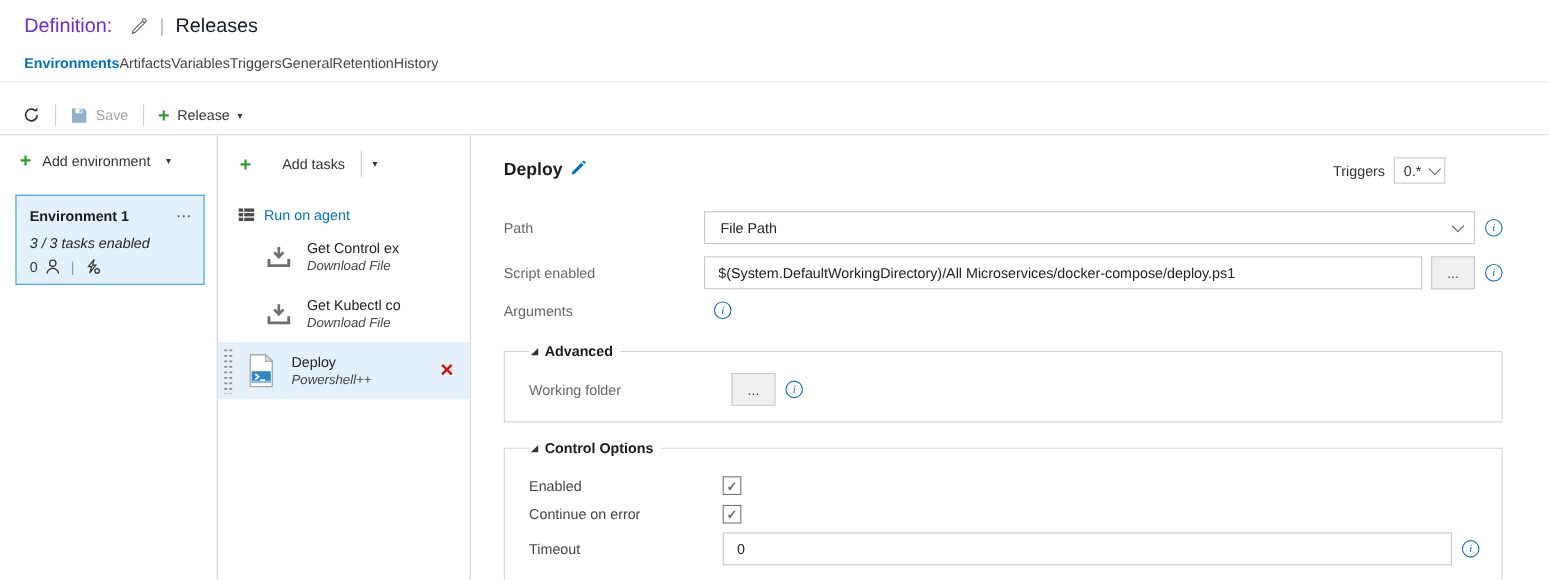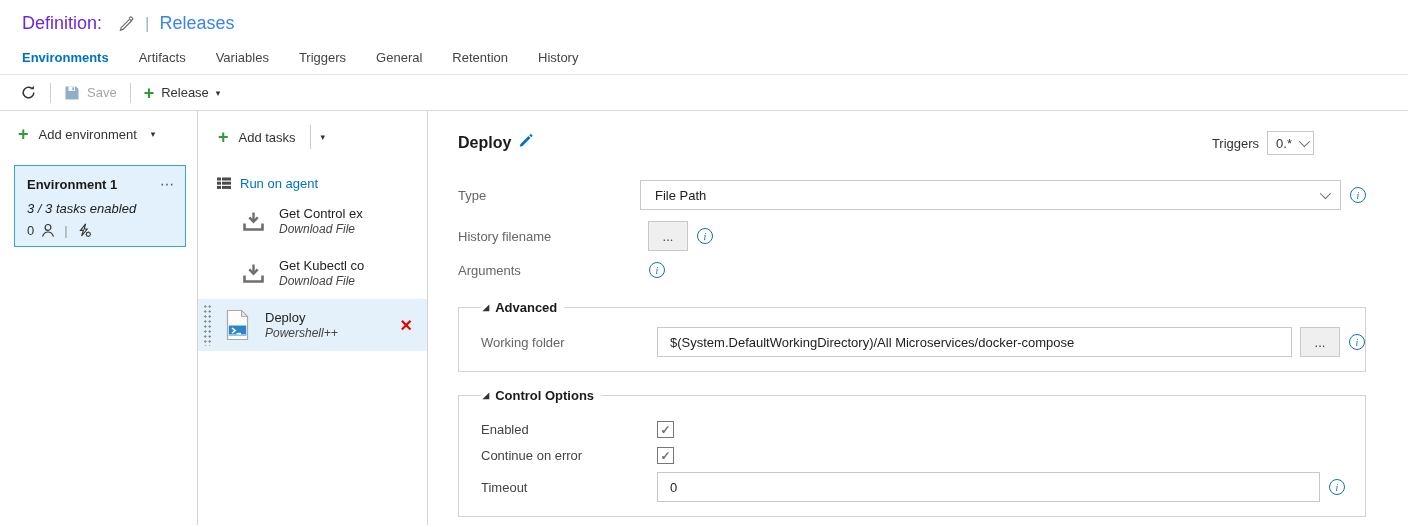--- a/index.html
+++ b/index.html
@@ -5,29 +5,29 @@
   * { box-sizing: border-box; margin: 0; padding: 0; }
   html, body { width: 1408px; height: 527px; overflow: hidden; background: #fff;
     font-family: "Liberation Sans", sans-serif; color: #333; }
 
   
   .title-row { padding: 13px 0 0 22px; font-size: 18px; display: flex; align-items: center; }
   .title-prefix { color: #6d28d9; margin-right: 6px; }
   .title-name { color: #333; }
   .title-pencil { margin: 0 10px 0 10px; display: inline-flex; }
   .title-sep { color: #9ab7cf; font-size: 17px; margin-right: 10px; }
-  .releases-link { color: #3b82f6; cursor: pointer; }
-
-  .tabs-row { display: flex; gap: 30px; padding: 16px 0 9px 22px; font-size: 13px;
+  .releases-link { color: #0f172a; cursor: pointer; }
+
+  .tabs-row { display: flex; padding: 16px 0 9px 22px; font-size: 13px;
     border-bottom: 1px solid #e5e5e5; }
   .tab { color: #444; cursor: pointer; }
   .tab.active { color: #0072c6; font-weight: bold; }
 
   .toolbar { display: flex; align-items: center; height: 36px; padding-left: 20px;
-    border-bottom: 1px solid #d9d9d9; font-size: 13px; }
+    border-bottom: 1px solid #d9d9d9; font-size: 13px; margin-top: 12px; }
   .tb-sep { width: 1px; height: 20px; background: #d0d0d0; margin: 0 13px; }
   .tb-item { display: flex; align-items: center; gap: 7px; cursor: pointer; }
   .tb-item.disabled { cursor: default; }
   .tb-item.disabled .tb-label { color: #a6a6a6; }
   .plus { color: #339933; font-size: 18px; font-weight: bold; line-height: 1; }
   .caret { font-size: 9px; color: #333; }
 
   
   .main { display: flex; height: 414px; }
   .col-env { width: 198px; border-right: 1px solid #d4d4d4; padding-top: 14px; }
@@ -190,21 +190,21 @@
               </g>
             </svg>
         </span>
       </div>
     </div>
   </div>
 
   <div class="col-tasks">
     <div class="add-tasks">
       <span class="plus">+</span>
-      <span style="margin-left:10px">Add tasks</span>
+      <span style="margin-left:28px">Add tasks</span>
       <span class="split-sep"></span>
       <span class="caret">▾</span>
     </div>
 
     <div class="agent-row">
       <span>
         <svg width="16" height="16" viewBox="0 0 16 16" fill="#4a4a4a">
             <rect x="1" y="2.5" width="4" height="3"></rect>
             <rect x="6" y="2.5" width="9" height="3"></rect>
             <rect x="1" y="6.7" width="4" height="3"></rect>
@@ -276,33 +276,34 @@
       <span class="version-group">
         <span>Triggers</span>
         <span class="version-select">
           <span>0.*</span>
           <span class="chev"></span>
         </span>
       </span>
     </div>
 
     <div class="form-row first">
-      <span class="form-label">Type</span>
+      <span class="form-label">Path</span>
       <span class="field-area">
         <span class="selectbox">
           <span>File Path</span>
           <span class="chev"></span>
         </span>
         <span class="info-icon">i</span>
       </span>
     </div>
 
     <div class="form-row">
-      <span class="form-label">History filename</span>
+      <span class="form-label">Script enabled</span>
       <span class="field-area">
+        <input class="textinput" value="$(System.DefaultWorkingDirectory)/All Microservices/docker-compose/deploy.ps1" style="">
         <button class="browse-btn">...</button>
         <span class="info-icon">i</span>
       </span>
     </div>
 
     <div class="form-row">
       <span class="form-label">Arguments</span>
       <span class="field-area">
         <span class="info-icon">i</span>
         <span class="spacer-48"></span>
@@ -310,21 +311,20 @@
     </div>
 
     <fieldset class="group">
       <legend>
         <span class="collapse-tri">◢</span>
         <span>Advanced</span>
       </legend>
       <div class="form-row" style="margin-top:6px">
         <span class="form-label">Working folder</span>
         <span class="field-area">
-          <input class="textinput" value="$(System.DefaultWorkingDirectory)/All Microservices/docker-compose" style="">
           <button class="browse-btn">...</button>
           <span class="info-icon">i</span>
         </span>
       </div>
     </fieldset>
 
     <fieldset class="group" style="margin-top:16px">
       <legend>
         <span class="collapse-tri">◢</span>
         <span>Control Options</span>

